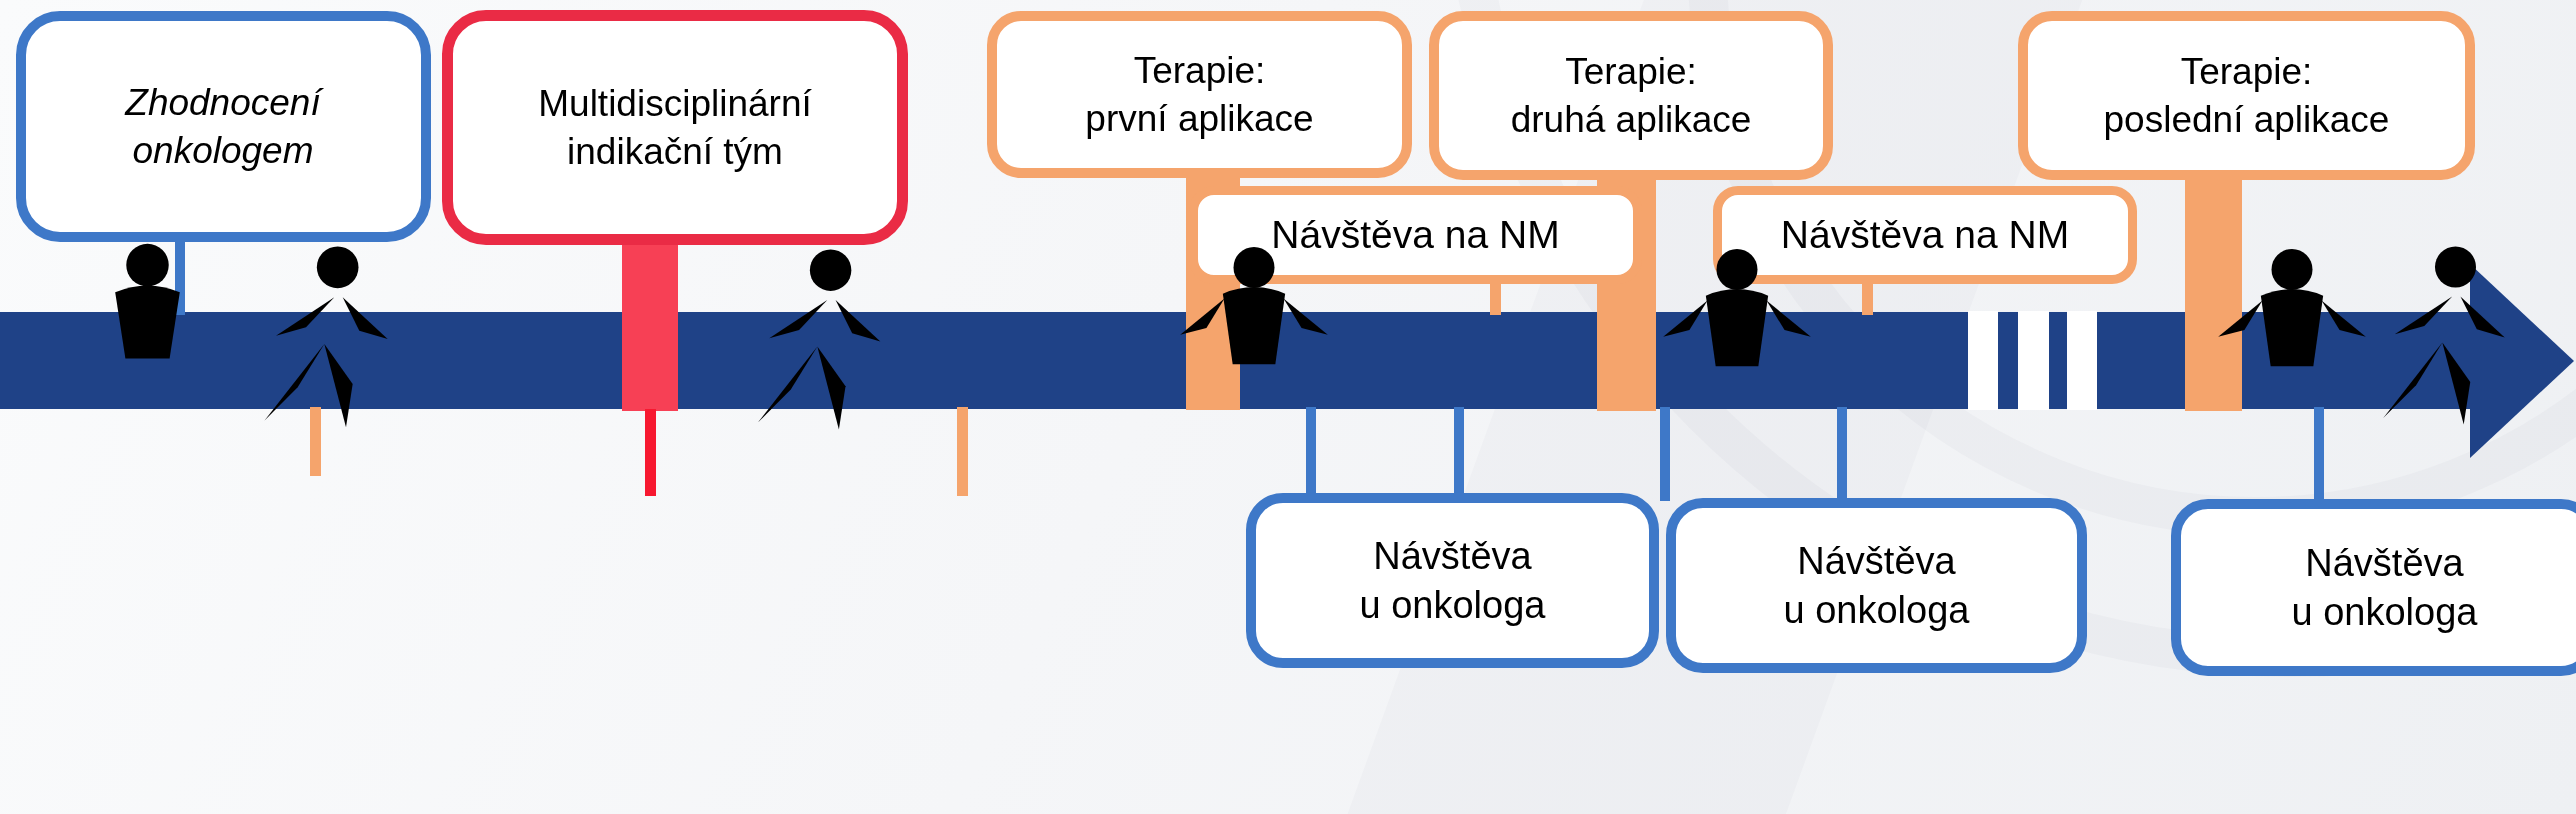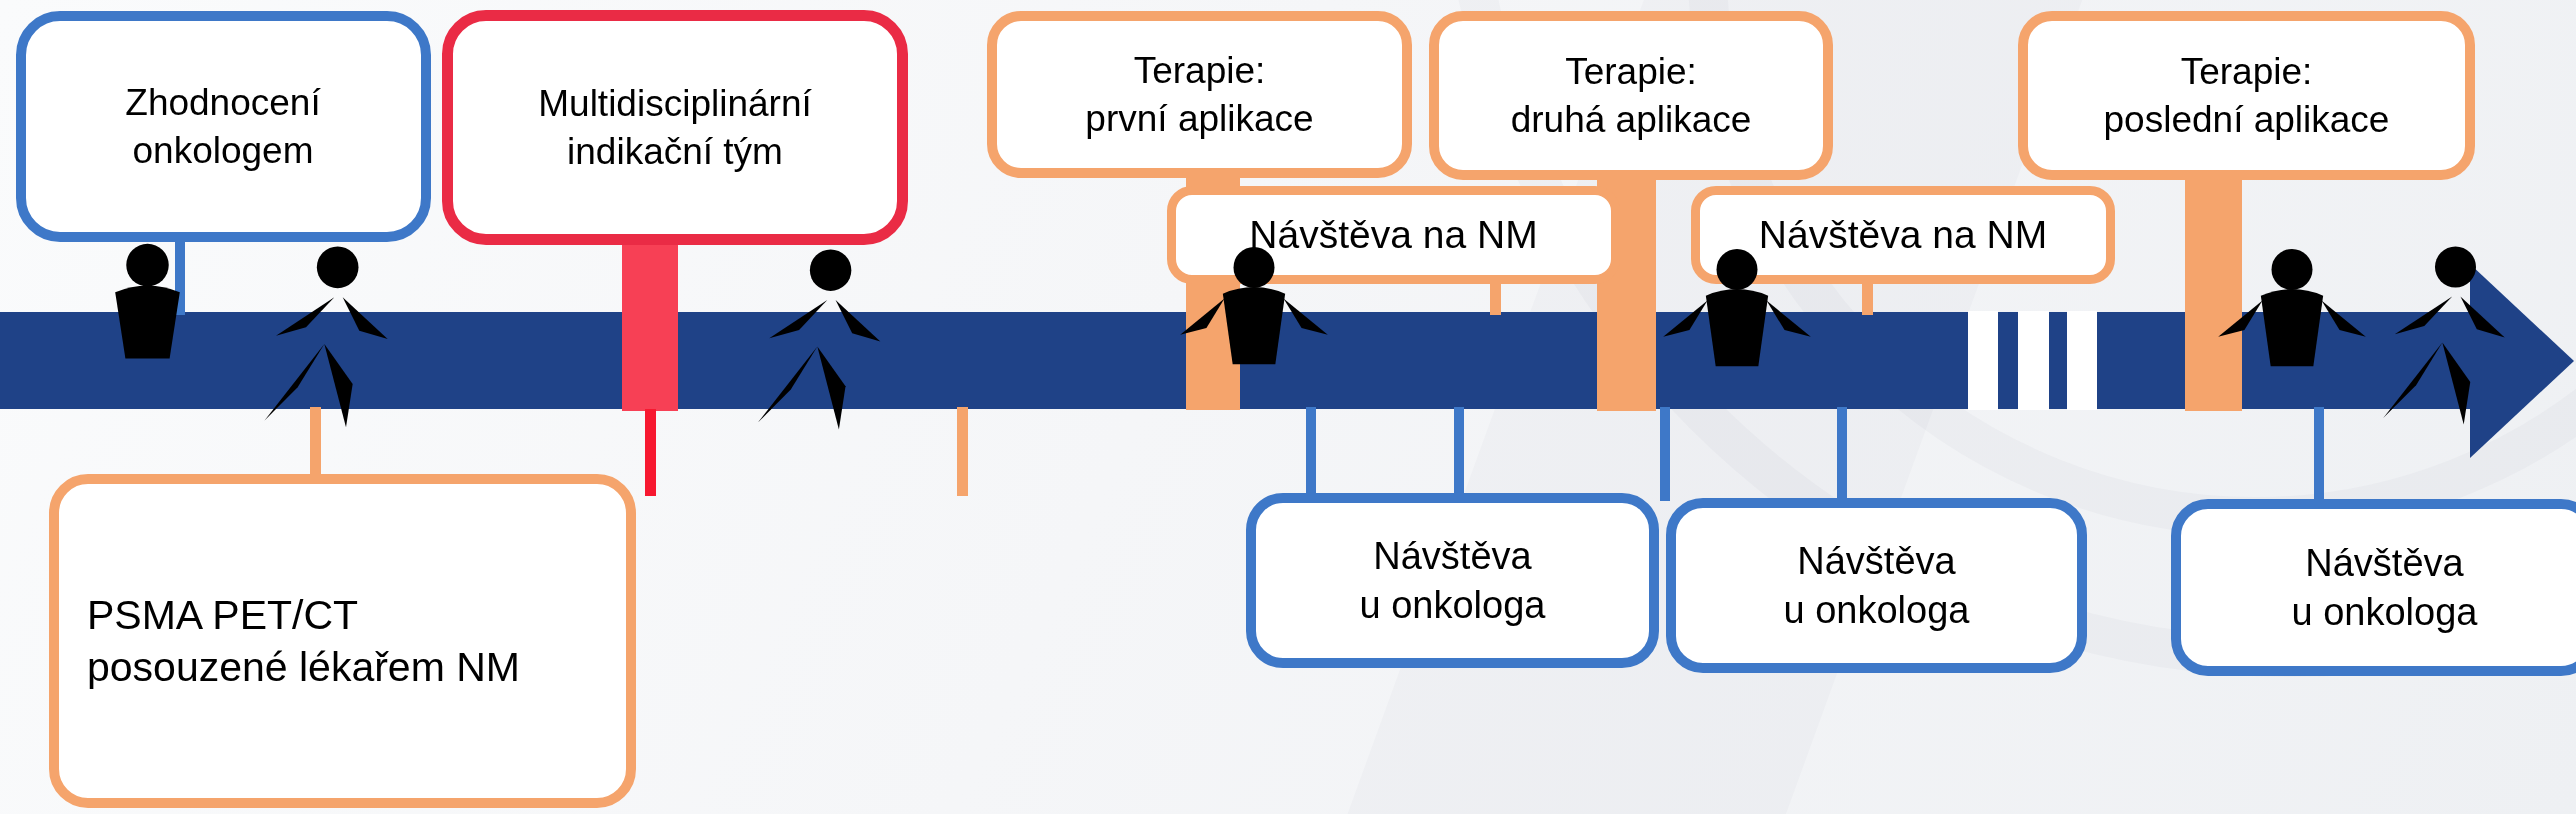--- a/index.html
+++ b/index.html
@@ -29,21 +29,21 @@
   .c-orange{background:var(--orange,#F5A46C);}
   .c-red{background:var(--red_light,#F74055);}
   .c-red-thin{background:var(--red_thin,#F71830);}
 
   
   .box{position:absolute;background:var(--box_fill,#fff);z-index:30;display:flex;align-items:center;justify-content:center;
     text-align:center;white-space:pre-line;line-height:1.28;}
   .bd-blue{border:10px solid var(--blue,#3E78C8);border-radius:44px;}
   .bd-red{border:11.3px solid var(--red,#EA2B45);border-radius:44px;}
   .bd-orange{border:10px solid var(--orange,#F5A46C);border-radius:34px;}
-  .bd-orange-thin{border:9.2px solid var(--orange,#F5A46C);border-radius:25px;}
+  .bd-orange-thin{border:9.2px solid var(--orange,#F5A46C);border-radius:25px;margin-left:22px;}
   .bd-blue2{border:10px solid var(--blue,#3E78C8);border-radius:37px;margin-left:47px;}
   .f52{font-size:37px;} .f54{font-size:38px;} .f56{font-size:39px;} .f58{font-size:41px;}
   .left-align{justify-content:flex-start;text-align:left;}
 
   
   .gradbox{position:absolute;z-index:30;padding:10.6px;border-radius:39px;
     background:linear-gradient(125deg,var(--red,#EA2B45) 0%,var(--red_light,#F74055) 20%,var(--orange,#F5A46C) 62%);}
   .gradbox .inner{width:100%;height:100%;background:var(--box_fill,#fff);border-radius:30px;
     display:flex;align-items:center;padding:7px 10px;box-sizing:border-box;
     font-size:38px;line-height:1.37;white-space:pre-line;text-align:left;}
@@ -74,36 +74,34 @@
   <div class="conn c-orange" style="left:1490px;top:264px;width:10.6px;height:51px;"></div>
   <div class="conn c-orange" style="left:1597px;top:157px;width:59px;height:254px;"></div>
   <div class="conn c-orange" style="left:1862px;top:264px;width:10.6px;height:51px;"></div>
   <div class="conn c-orange" style="left:2185px;top:157px;width:57px;height:254px;"></div>
   <div class="conn c-blue" style="left:1306px;top:407px;width:10px;height:90px;"></div>
   <div class="conn c-blue" style="left:1454px;top:407px;width:10px;height:90px;"></div>
   <div class="conn c-blue" style="left:1660px;top:407px;width:10px;height:94px;"></div>
   <div class="conn c-blue" style="left:1837px;top:407px;width:10px;height:94px;"></div>
   <div class="conn c-blue" style="left:2314px;top:407px;width:10px;height:96px;"></div>
 
-  <div class="box bd-blue f52" style="left:15.5px;top:11.3px;width:395px;height:211px;">Zhodnocení
+  <div class="box bd-blue f52" style="left:15.5px;top:11.3px;width:395px;height:211px;font-style:italic;">Zhodnocení
 onkologem</div>
   <div class="box bd-red f52" style="left:442px;top:10px;width:444px;height:213px;">Multidisciplinární
 indikační tým</div>
   <div class="box bd-orange f52" style="left:987px;top:11.3px;width:405px;height:147px;">Terapie:
 první aplikace</div>
   <div class="box bd-orange f52" style="left:1429px;top:11.3px;width:384px;height:149px;">Terapie:
 druhá aplikace</div>
   <div class="box bd-orange f52" style="left:2018px;top:11.3px;width:437px;height:149px;">Terapie:
 poslední aplikace</div>
 
   <div class="box bd-orange-thin f56" style="left:1167px;top:186px;width:435px;height:80px;">Návštěva na NM</div>
   <div class="box bd-orange-thin f56" style="left:1691px;top:186px;width:406px;height:80px;">Návštěva na NM</div>
 
-  <div class="box bd-orange f58 left-align" style="left:49px;top:474px;width:539px;height:314px;border-radius:39px;padding-left:28px;">PSMA PET/CT
-posouzené lékařem NM</div>
 
 
   <div class="box bd-blue2 f54" style="left:1199px;top:493px;width:393px;height:155px;">Návštěva
 u onkologa</div>
   <div class="box bd-blue2 f54" style="left:1619px;top:498px;width:401px;height:155px;">Návštěva
 u onkologa</div>
   <div class="box bd-blue2 f54" style="left:2124px;top:499px;width:407px;height:157px;">Návštěva
 u onkologa</div>
 
   <svg width="0" height="0" style="position:absolute" aria-hidden="true">

